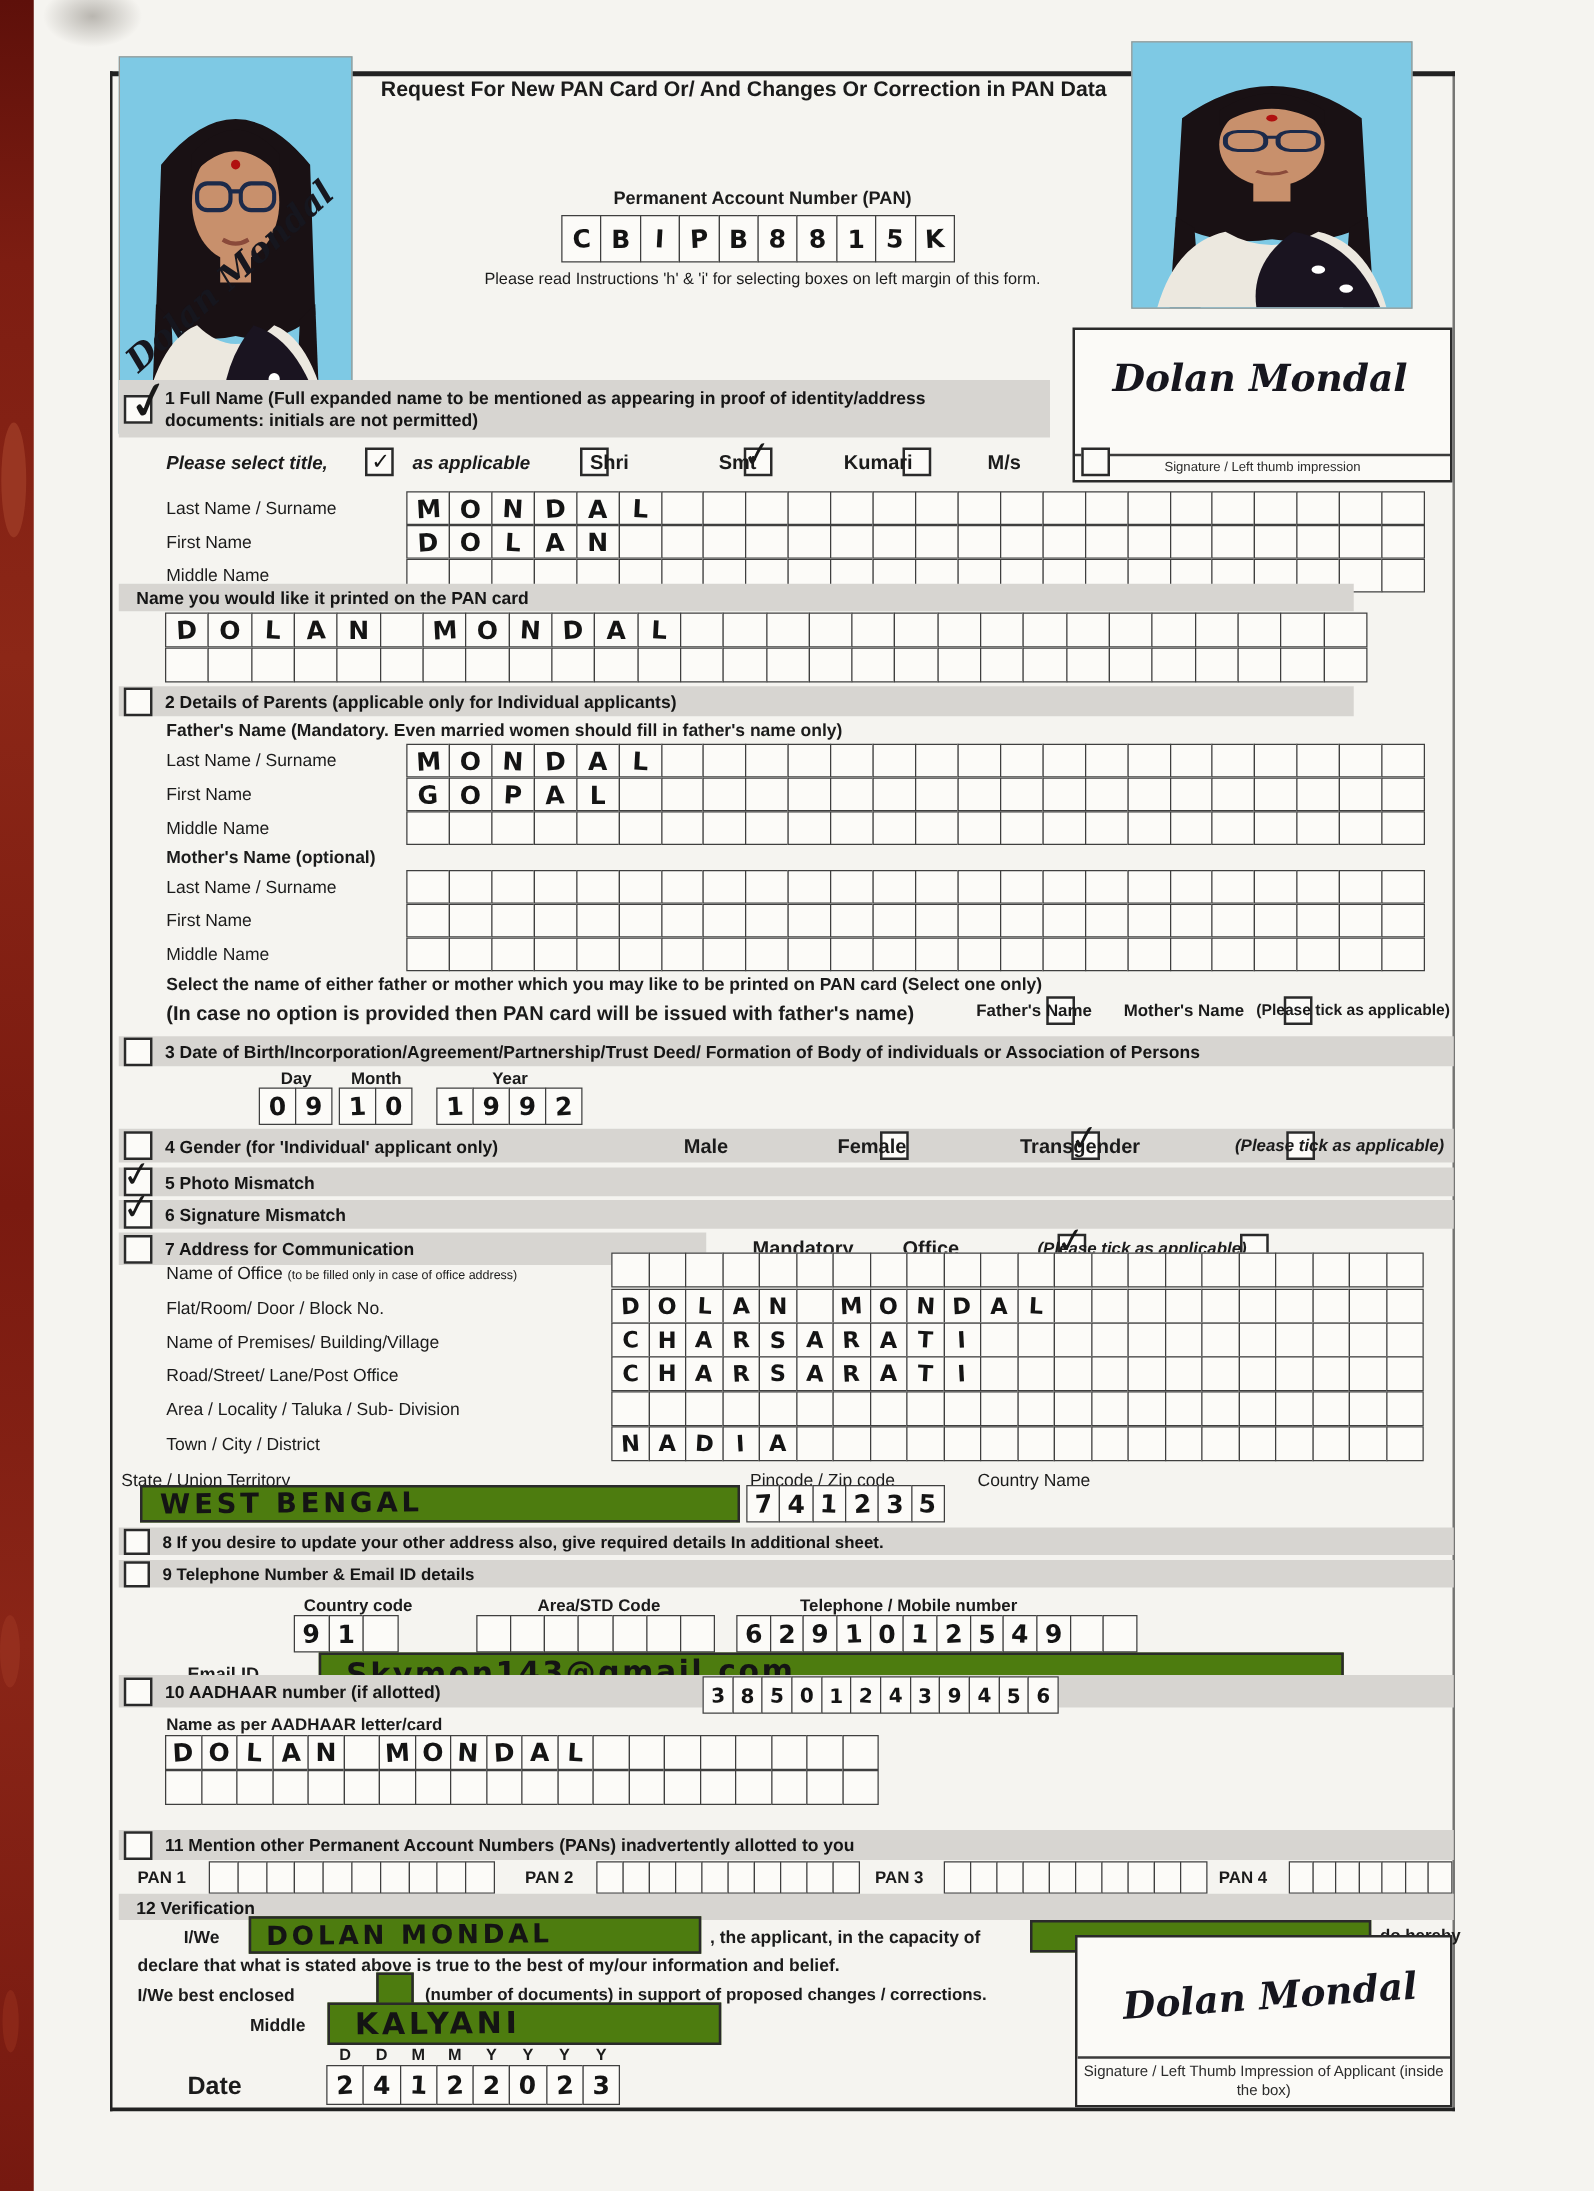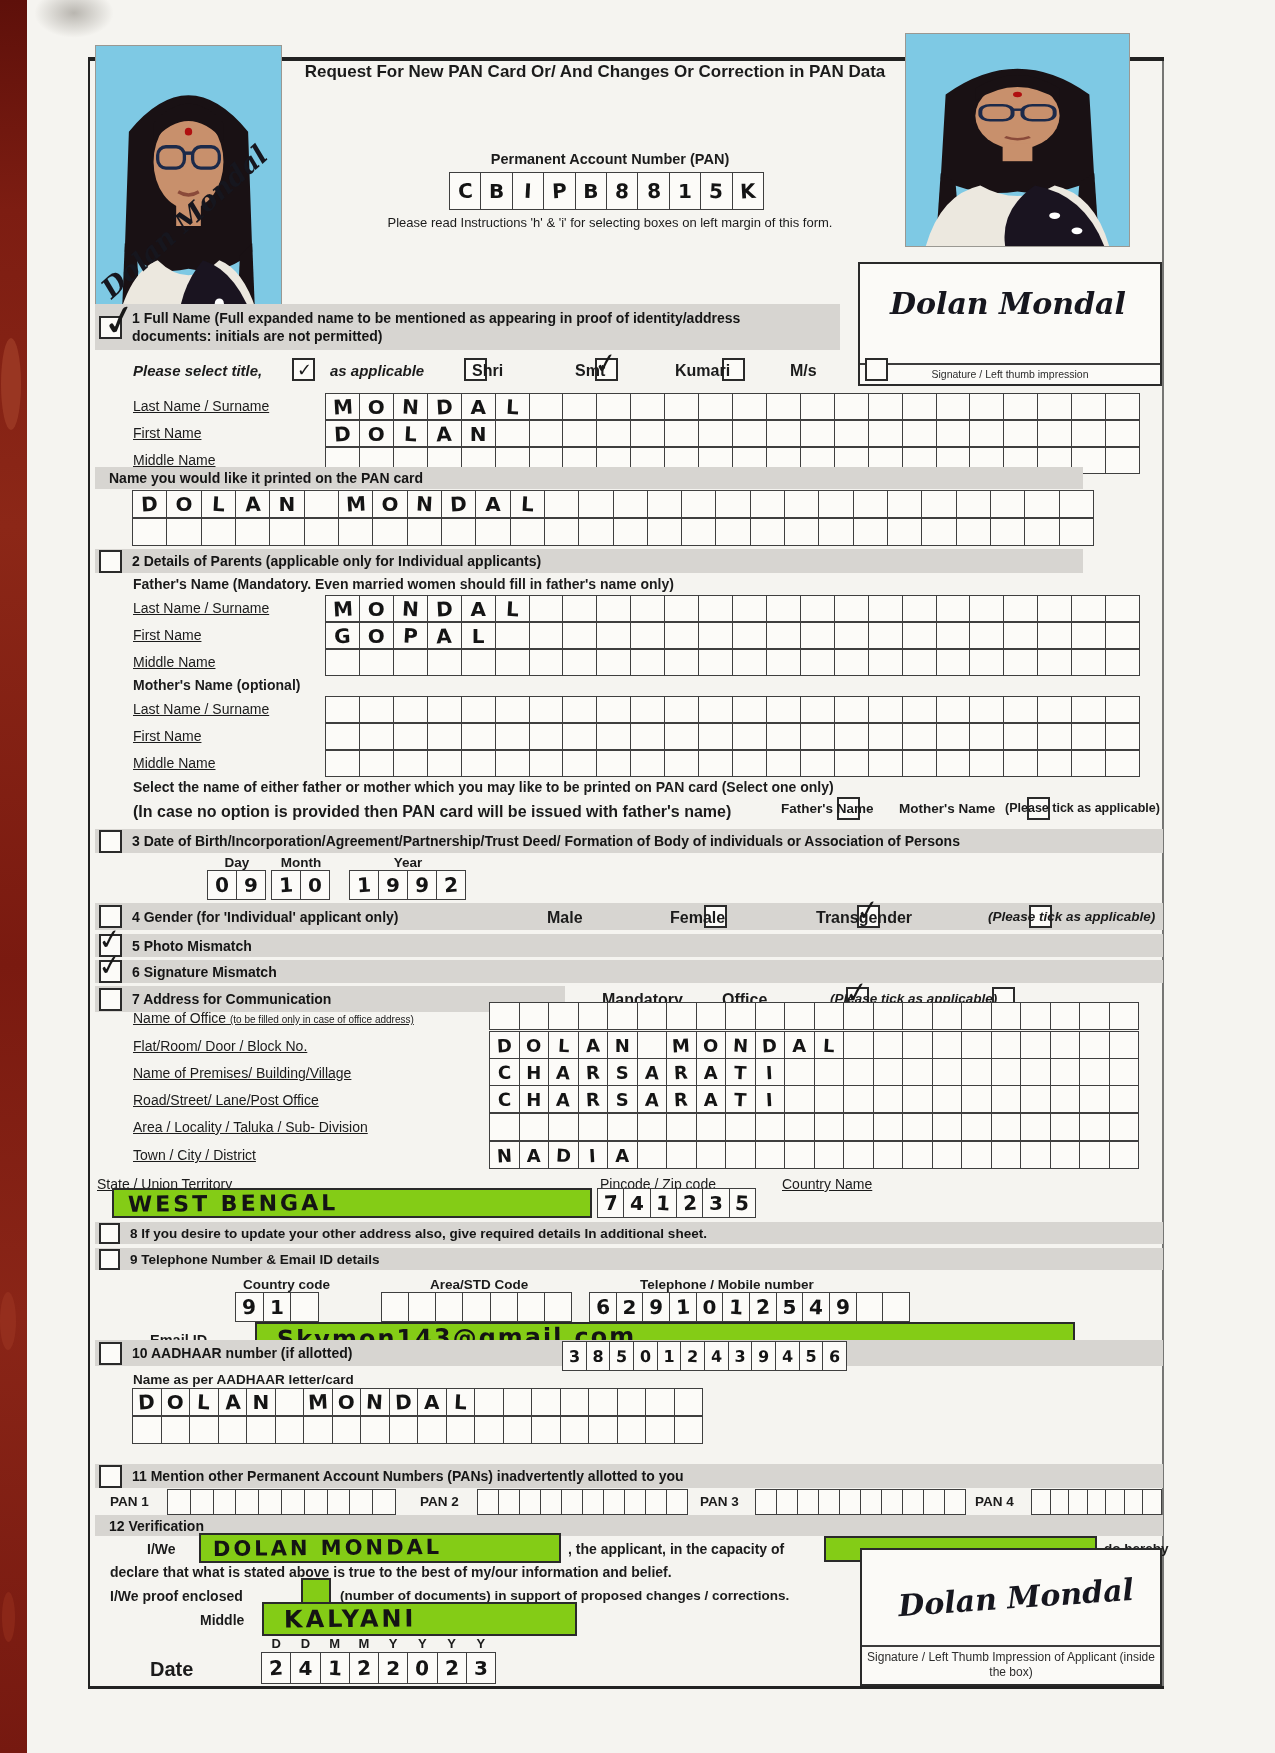--- a/index.html
+++ b/index.html
@@ -1,36 +1,36 @@
 <!DOCTYPE html>
 <html><head>
 <meta charset="utf-8">
 <style>
   html,body{margin:0;padding:0;background:#c9c7c2;font-family:"Liberation Sans",sans-serif;color:#1b1b1b;}
   .page{position:relative;width:1275px;height:1753px;background:#f5f4f0;overflow:hidden;}
   .abs{position:absolute;}
   .b{font-weight:bold;}
   .i{font-style:italic;}
-  .lbl{font-size:14px;color:#1b1b1b;text-decoration:underline;}
+  .lbl{font-size:14px;color:#1b1b1b;}
   .small{font-size:10px;}
   .bar{position:absolute;background:#d7d5d1;color:#151515;font-weight:bold;font-size:14px;display:flex;align-items:center;gap:10px;padding-left:4px;box-sizing:border-box;}
   .cb{position:relative;width:23px;height:23px;border:2px solid #2a2a2a;background:#fcfbf8;box-sizing:border-box;flex:0 0 auto;display:inline-block;vertical-align:middle;}
   .cb.on::after{content:"\2713";position:absolute;font-weight:700;color:#181818;font-size:28px;left:-3px;top:-13px;transform:rotate(-8deg);font-family:"DejaVu Sans",sans-serif;}
   .cb.tickin.on::after{font-size:18px;left:3px;top:-1px;transform:none;}
   .cb.bigtick.on::after{font-size:42px;left:1px;top:-22px;transform:rotate(-12deg);}
   .grid{position:absolute;display:grid;}
   .cell{border:1px solid #3f3f3f;background:#fcfbf8;display:flex;align-items:center;justify-content:center;margin-left:-1px;box-sizing:border-box;}
   .noborder .cell{border:none;background:transparent;}
   .hw{font-family:"DejaVu Sans",sans-serif;font-weight:700;font-size:20px;color:#141414;}
   .grid.sm .hw{font-size:16px;}
   .grid.md .hw{font-size:18px;}
   .ph{font-weight:bold;font-size:13px;font-family:"Liberation Sans",sans-serif;}
   .sig{font-family:"DejaVu Serif",serif;font-style:italic;font-weight:600;color:#16161e;font-size:30px;white-space:nowrap;}
   .hwfree{font-family:"DejaVu Sans",sans-serif;font-weight:700;font-size:22px;letter-spacing:3px;color:#141414;transform:rotate(-0.5deg);white-space:nowrap;}
-  .box{position:absolute;border:2px solid #2a2a2a;background:#84cc16;box-sizing:border-box;display:flex;align-items:center;}
+  .box{position:absolute;border:2px solid #2a2a2a;background:#4d7c0f;box-sizing:border-box;display:flex;align-items:center;}
   .line{position:absolute;background:#222;}
   .photo{position:absolute;border:1px solid #9a9892;overflow:hidden;background:#7ec9e4;}
   .caption{position:absolute;left:0;right:0;bottom:0;border-top:2px solid #3c3c3c;text-align:center;font-size:10.5px;color:#2c2c2c;padding:3px 2px 4px;background:#fbfaf7;}
   .strip{position:absolute;left:0;top:0;width:27px;height:1753px;background:linear-gradient(180deg,#5e100a 0%,#7d1d12 12%,#8c2717 30%,#7a1a10 55%,#8a2517 75%,#761910 100%);}
   .blob{position:absolute;border-radius:50%;}
 </style>
 </head>
 <body>
 
 <div class="page">
@@ -1115,21 +1115,21 @@
   <div class="abs b" style="left:147px;top:1541px;font-size:14px;">I/We</div>
   <div class="box" style="left:199px;top:1533px;width:362px;height:30px;">
     <span class="hwfree" style="padding-left:12px;font-size:21px;">DOLAN MONDAL</span>
   </div>
   <div class="abs b" style="left:568px;top:1541px;font-size:14px;">, the applicant, in the capacity of</div>
   <div class="box" style="left:824px;top:1536px;width:273px;height:26px;">
     <span class="hwfree" style="padding-left:8px;font-size:18px;"></span>
   </div>
   <div class="abs b" style="left:1104px;top:1541px;font-size:13.5px;">do  hereby</div>
   <div class="abs b" style="left:110px;top:1564px;font-size:14px;">declare that what is stated above is true to the best of my/our information and belief.</div>
-  <div class="abs b" style="left:110px;top:1588px;font-size:14px;">I/We proof enclosed</div>
+  <div class="abs b" style="left:110px;top:1588px;font-size:14px;">I/We best enclosed</div>
   <div class="box" style="left:301px;top:1578px;width:30px;height:36px;">
     <span class="hwfree" style="padding-left:6px;font-size:18px;"></span>
   </div>
   <div class="abs b" style="left:340px;top:1588px;font-size:13.5px;">(number of documents) in support of proposed changes / corrections.</div>
   <div class="abs b" style="left:200px;top:1612px;font-size:14px;">Middle</div>
   <div class="box" style="left:262px;top:1602px;width:315px;height:34px;">
     <span class="hwfree" style="padding-left:20px;font-size:24px;">KALYANI</span>
   </div>
   <div class="grid noborder printed" style="left: 262px; top: 1636px; width: 234px; height: 14px; grid-template-columns: repeat(8, 1fr);">
       <div class="cell">

